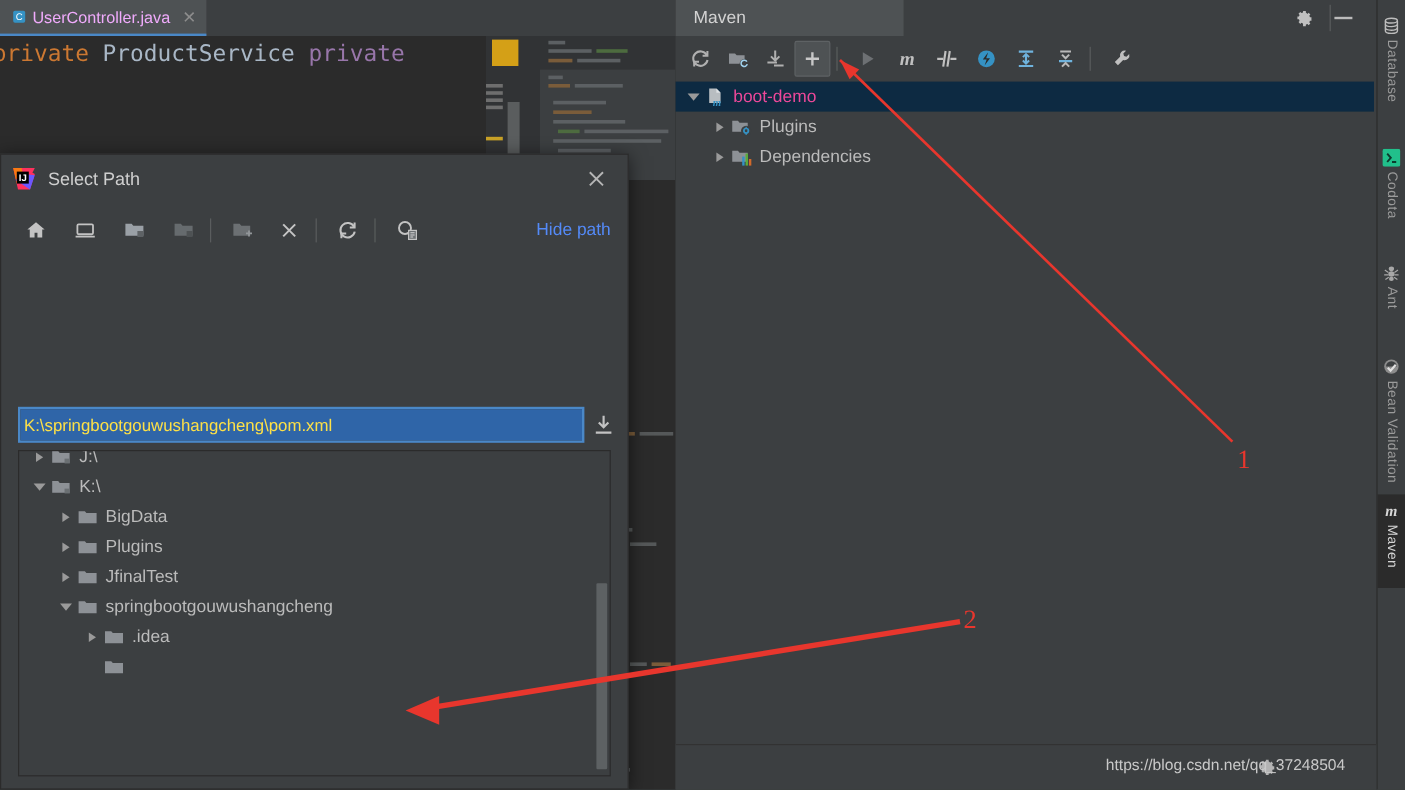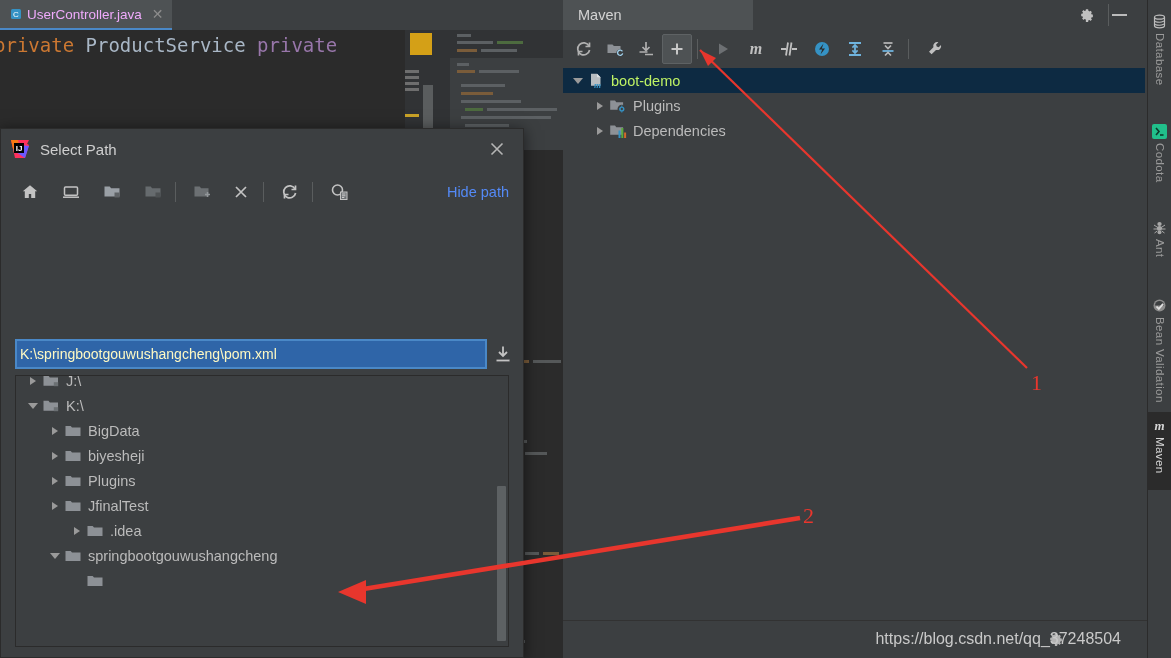--- a/index.html
+++ b/index.html
@@ -72,21 +72,21 @@
   #hide-path-link{position:absolute;right:14px;top:11px;color:#548af7;font-size:14.5px;}
 
   #path-row{position:absolute;left:0;top:210px;width:522px;height:34px;}
   #path-input-wrap{
     position:absolute;left:14px;top:0;width:472px;height:30px;
     border:2px solid #4a88c7;box-sizing:border-box;background:#45494a;
     display:flex;align-items:center;
   }
   #path-input{
     width:100%;height:100%;border:0;outline:0;background:#2f65a8;
-    color:#fef9c3;font-family:"Liberation Sans","DejaVu Sans",sans-serif;
+    color:#fde047;font-family:"Liberation Sans","DejaVu Sans",sans-serif;
     font-size:14px;padding:0 2px 0 3px;box-sizing:border-box;caret-color:#ffffff;
   }
   #path-download-btn{position:absolute;left:492px;top:5px;width:20px;height:20px;}
 
   #file-tree-wrap{
     position:absolute;left:14px;top:246px;width:494px;height:272px;
     background:#3c3f41;border:1px solid #2b2b2b;box-sizing:border-box;overflow:hidden;
   }
   #file-tree{position:absolute;left:0;top:-8px;width:492px;}
   .tree-row{position:relative;height:25px;display:flex;align-items:center;white-space:nowrap;}
@@ -108,33 +108,33 @@
 
   #maven-toolbar{position:absolute;left:0;top:30px;width:584px;height:38px;background:#3c3f41;}
   .mtb{position:absolute;top:4px;width:30px;height:30px;display:flex;align-items:center;justify-content:center;}
   .mtb.active{background:#4e5254;border:1px solid #5e6264;box-sizing:border-box;border-radius:2px;}
   .mtb-sep{position:absolute;top:9px;width:1px;height:20px;background:#5a5d5e;}
 
   #maven-tree{position:absolute;left:0;top:68px;width:584px;}
   .mrow{position:relative;height:25px;display:flex;align-items:center;white-space:nowrap;}
   .mrow.selected{background:#0d2a42;width:582px;}
   .mlabel{color:#bbbbbb;font-size:14.5px;}
-  .mrow.selected .mlabel{color:#bef264;}
+  .mrow.selected .mlabel{color:#ec4899;}
 
   
   #right-stripe{left:1147px;top:0;width:24px;height:658px;background:#3c3f41;border-left:1px solid #2b2b2b;box-sizing:border-box;}
   .stripe-item{position:absolute;left:0;width:23px;display:flex;flex-direction:column;align-items:center;padding-top:6px;box-sizing:border-box;}
   .stripe-item.sel{background:#2b2b2b;}
   .stripe-label{writing-mode:vertical-rl;font-size:11.5px;color:#9b9b9b;letter-spacing:.4px;margin-top:4px;}
   .stripe-item.sel .stripe-label{color:#d6d6d6;}
   .stripe-icon{width:15px;height:15px;flex:0 0 auto;}
 
   
   #status-bar{left:563px;top:620px;width:584px;height:38px;background:#3c3f41;border-top:1px solid #323232;box-sizing:border-box;}
-  #watermark{position:absolute;right:26px;top:9px;color:#c9c9c9;font-size:16px;font-family:"Liberation Sans","DejaVu Sans",sans-serif;}
+  #watermark{position:absolute;right:26px;top:9px;color:#c9c9c9;font-size:13px;font-family:"Liberation Sans","DejaVu Sans",sans-serif;}
   #status-gear{position:absolute;right:83px;top:10px;width:17px;height:17px;opacity:.85;}
 
   
   #annotations{left:0;top:0;width:1171px;height:658px;pointer-events:none;}
   .anno-num{position:absolute;color:#e8362d;font-family:"Liberation Serif","DejaVu Serif",serif;font-size:22px;}
 </style>
 </head>
 <body>
 
 <div class="abs" id="editor-area">
@@ -459,57 +459,48 @@
             </svg></span>
           <span class="tlabel">BigData</span>
         </div>
         <div class="tree-row">
           <span class="tw" style="margin-left: 30px;">
             <span class="tw-arrow"></span>
           </span>
           <span class="ticon"><svg width="18" height="18" viewBox="0 0 18 18">
               <path d="M1.5 4h5.2l1.3 1.6h8.5v8.4H1.5z" fill="#8d9196"></path>
             </svg></span>
-          <span class="tlabel">biyesheji</span>
+          <span class="tlabel">Plugins</span>
         </div>
         <div class="tree-row">
           <span class="tw" style="margin-left: 30px;">
             <span class="tw-arrow"></span>
           </span>
           <span class="ticon"><svg width="18" height="18" viewBox="0 0 18 18">
               <path d="M1.5 4h5.2l1.3 1.6h8.5v8.4H1.5z" fill="#8d9196"></path>
             </svg></span>
-          <span class="tlabel">Plugins</span>
+          <span class="tlabel">JfinalTest</span>
         </div>
         <div class="tree-row">
           <span class="tw" style="margin-left: 30px;">
-            <span class="tw-arrow"></span>
+            <span class="tw-arrow open"></span>
           </span>
           <span class="ticon"><svg width="18" height="18" viewBox="0 0 18 18">
               <path d="M1.5 4h5.2l1.3 1.6h8.5v8.4H1.5z" fill="#8d9196"></path>
             </svg></span>
-          <span class="tlabel">JfinalTest</span>
+          <span class="tlabel">springbootgouwushangcheng</span>
         </div>
         <div class="tree-row">
           <span class="tw" style="margin-left: 52px;">
             <span class="tw-arrow"></span>
           </span>
           <span class="ticon"><svg width="18" height="18" viewBox="0 0 18 18">
               <path d="M1.5 4h5.2l1.3 1.6h8.5v8.4H1.5z" fill="#8d9196"></path>
             </svg></span>
           <span class="tlabel">.idea</span>
-        </div>
-        <div class="tree-row">
-          <span class="tw" style="margin-left: 30px;">
-            <span class="tw-arrow open"></span>
-          </span>
-          <span class="ticon"><svg width="18" height="18" viewBox="0 0 18 18">
-              <path d="M1.5 4h5.2l1.3 1.6h8.5v8.4H1.5z" fill="#8d9196"></path>
-            </svg></span>
-          <span class="tlabel">springbootgouwushangcheng</span>
         </div>
         <div class="tree-row">
           <span class="tw" style="margin-left: 52px;"></span>
           <span class="ticon"><svg width="18" height="18" viewBox="0 0 18 18">
               <path d="M1.5 4h5.2l1.3 1.6h8.5v8.4H1.5z" fill="#8d9196"></path>
             </svg></span>
         </div>
       </div>
     <div id="tree-scrollbar"></div>
   </div>

